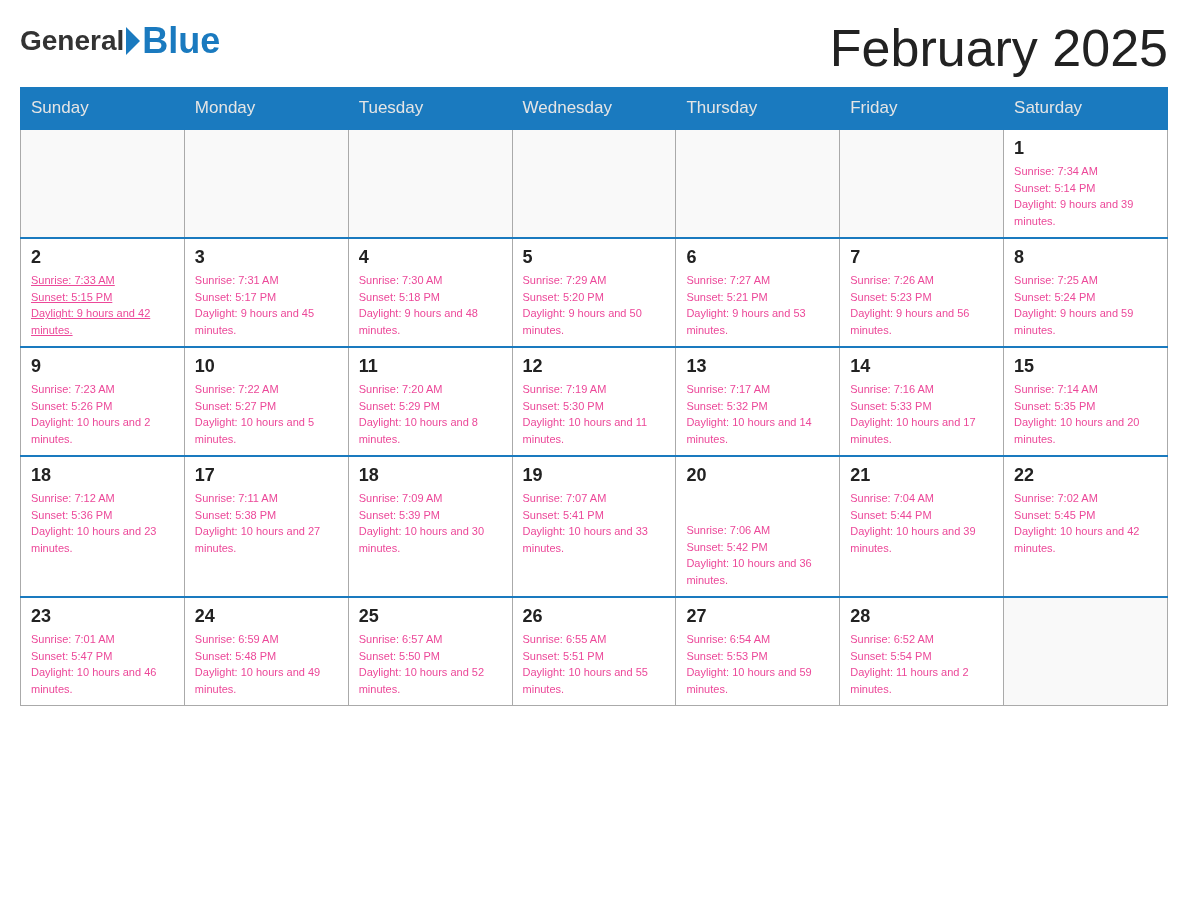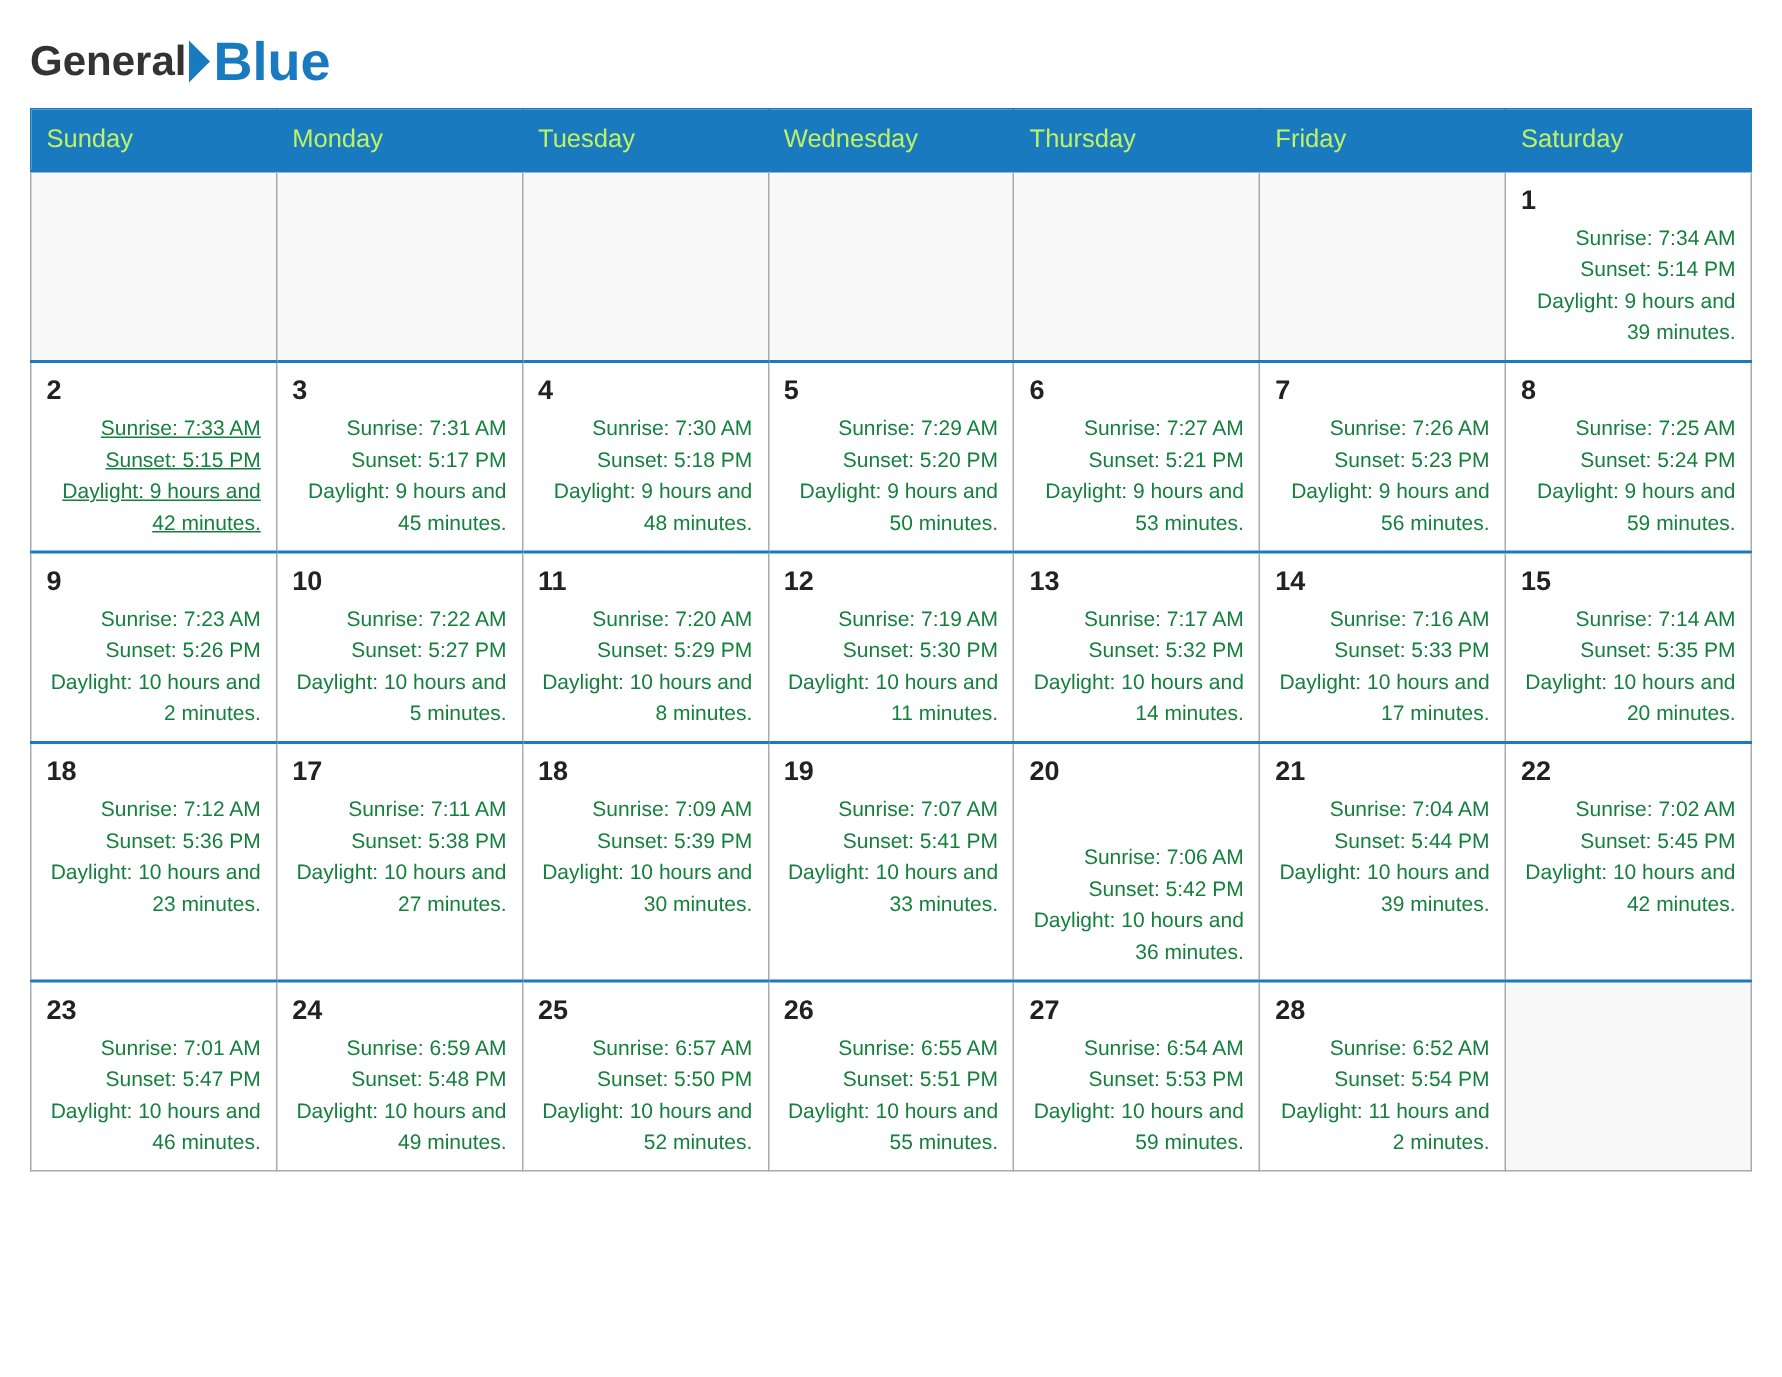--- a/index.html
+++ b/index.html
@@ -57,21 +57,21 @@
       color: #444;
       margin-top: 4px;
     }
     .calendar {
       width: 100%;
       border-collapse: collapse;
       margin-top: 10px;
     }
     .calendar th {
       background-color: #1a7abf;
-      color: #bef264;
+      color: #e5e5e5;
       text-align: left;
       padding: 10px 10px;
       font-size: 17px;
       font-weight: normal;
       border: 1px solid #1a7abf;
     }
     .calendar td {
       border: 1px solid #aaa;
       vertical-align: top;
       padding: 8px 10px;
@@ -81,24 +81,23 @@
       color: #333;
     }
     .calendar td .day-num {
       font-size: 18px;
       font-weight: bold;
       color: #222;
       display: block;
       margin-bottom: 4px;
     }
     .calendar td .day-info {
-      font-size: 14px;
-      color: #15803d;
+      font-size: 11px;
+      color: #ec4899;
       line-height: 1.5;
-      text-align: right;
     }
     .calendar tr td {
       background: #fff;
     }
     .calendar tbody tr:first-child td {
       border-top: 2px solid #1a7abf;
     }
     .empty-cell {
       background: #f9f9f9 !important;
     }
@@ -111,20 +110,21 @@
 
 <div class="header">
   <div class="logo">
     <div class="logo-text">
       <span class="logo-general">General</span>
       <span class="logo-arrow"></span>
       <span class="logo-blue">Blue</span>
     </div>
   </div>
   <div class="title-block">
+    <div class="month-title">February 2025</div>
   </div>
 </div>
 
 <table class="calendar">
   <thead>
     <tr>
     <th>Sunday</th>
         <th>Monday</th>
         <th>Tuesday</th>
         <th>Wednesday</th>

